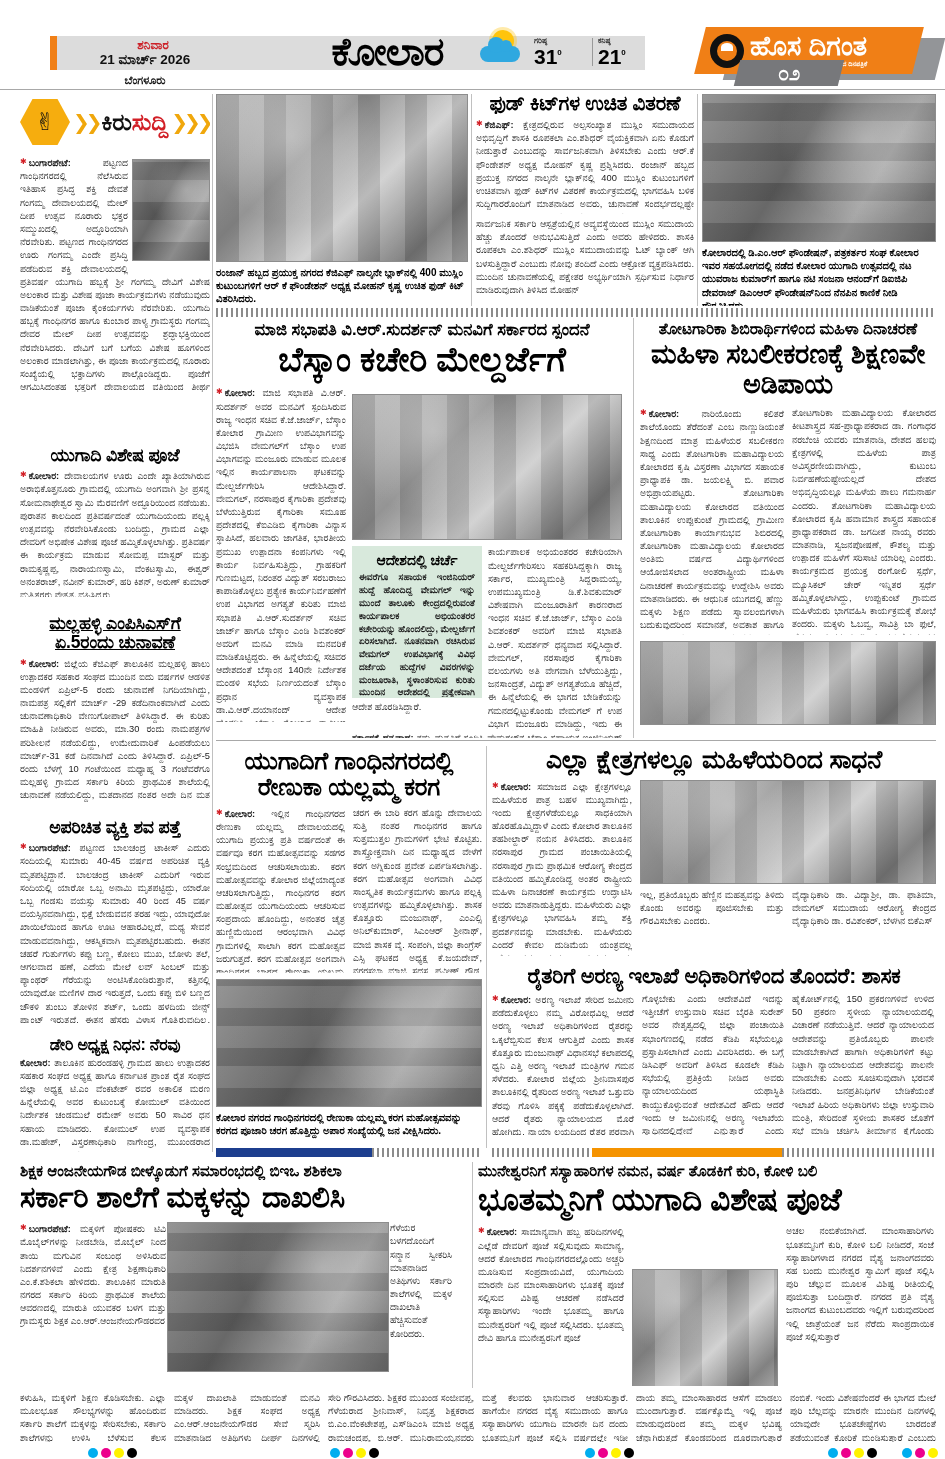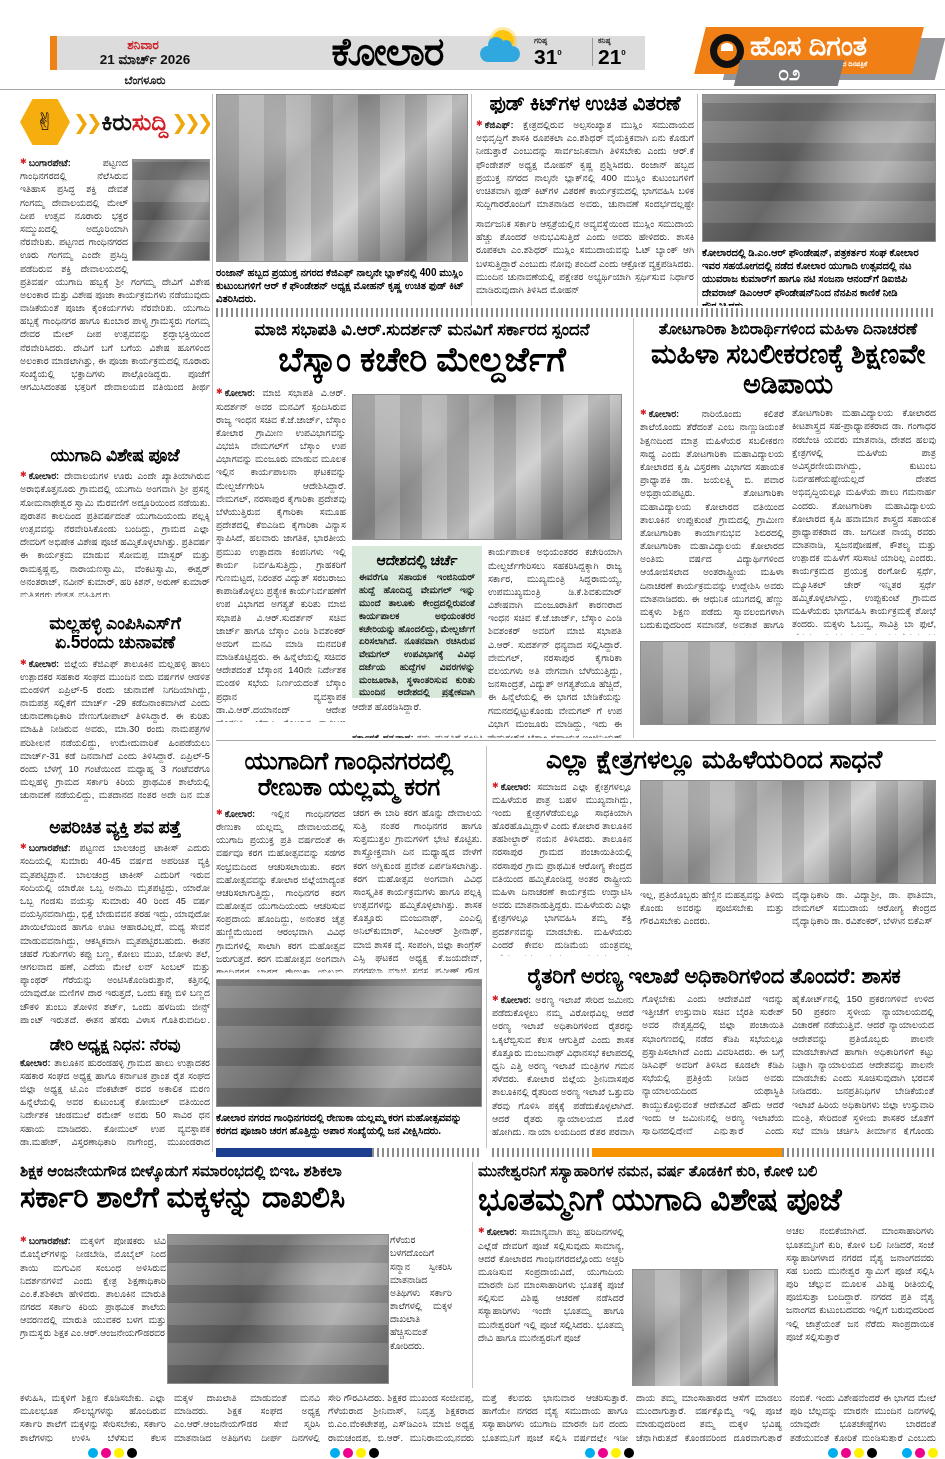--- a/index.html
+++ b/index.html
@@ -51,21 +51,21 @@
   .emblem:after { content:""; position:absolute; left:11px; top:9px; width:12px; height:8px; border-radius:50% 50% 0 0; background:#fff; }
 </style>
 </head>
 <body>
 
 <div class="page">
 
   <div class="abs" style="left:0;top:0;width:945px;height:90px;">
     <div class="abs" style="left:57px;top:36px;width:588px;height:34px;background:#dcdcdc;"></div>
     <div class="abs" style="left:50px;top:36px;width:7px;height:34px;background:#f08018;"></div>
-    <div class="abs" style="left:68px;top:38px;width:150px;text-align:center;font-size:12px;font-weight:800;color:#cc2128;">ಶನಿವಾರ</div>
+    <div class="abs" style="left:78px;top:38px;width:150px;text-align:center;font-size:12px;font-weight:800;color:#cc2128;">ಶನಿವಾರ</div>
     <div class="abs" style="left:62px;top:52px;width:166px;text-align:center;font-size:13.5px;font-weight:800;color:#111;">21 ಮಾರ್ಚ್ 2026</div>
     <div class="abs" style="left:80px;top:74px;width:130px;text-align:center;font-size:11px;font-weight:700;color:#111;">ಬೆಂಗಳೂರು</div>
     <div class="abs" style="left:295px;top:30px;width:185px;text-align:center;font-size:39px;font-weight:900;color:#000;letter-spacing:-1px;">ಕೋಲಾರ</div>
     <div class="abs" style="left:492px;top:30px;">
         <div class="sun"></div>
       </div>
     <div class="abs" style="left:480px;top:46px;">
         <div class="cloud"></div>
       </div>
     <div class="abs" style="left:534px;top:36px;width:54px;">
@@ -109,21 +109,21 @@
     </div>
 
     <div style="height:162px;overflow:hidden;margin-top:6px;">
       <div class="hl" style="font-size:17.5px;">ಯುಗಾದಿ ವಿಶೇಷ ಪೂಜೆ</div>
       <div class="bt" style="margin-top:4px;height:128px;">
         <span class="star">✱</span><span class="dl">ಕೋಲಾರ:</span> <span>ದೇವಾಲಯಗಳ ಊರು ಎಂದೇ ಖ್ಯಾತಿಯಾಗಿರುವ ಅರಾಭಿಕೊತ್ತನೂರು ಗ್ರಾಮದಲ್ಲಿ ಯುಗಾದಿ ಅಂಗವಾಗಿ ಶ್ರೀ ಪ್ರಸನ್ನ ಸೋಮನಾಥೇಶ್ವರ ಸ್ವಾಮಿ ಮೆರವಣಿಗೆ ಅದ್ಧೂರಿಯಿಂದ ನಡೆಯಿತು. ಪುರಾತನ ಕಾಲದಿಂದ ಪ್ರತಿವರ್ಷದಂತೆ ಯುಗಾದಿಯಂದು ಪಲ್ಲಕ್ಕಿ ಉತ್ಸವವನ್ನು ನೆರವೇರಿಸಿಕೊಂಡು ಬಂದಿದ್ದು, ಗ್ರಾಮದ ಎಲ್ಲಾ ದೇವರಿಗೆ ಅಭಿಷೇಕ ವಿಶೇಷ ಪೂಜೆ ಹಮ್ಮಿಕೊಳ್ಳಲಾಗಿತ್ತು. ಪ್ರತಿವರ್ಷ ಈ ಕಾರ್ಯಕ್ರಮ ಮಾಡುವ ಸೋಮಪ್ಪ ಮಾಸ್ಟರ್ ಮತ್ತು ರಾಮಕೃಷ್ಣಪ್ಪ, ನಾರಾಯಣಸ್ವಾಮಿ, ವೆಂಕಟಸ್ವಾಮಿ, ಈಶ್ವರ್ ಅನಂತರಾಜ್, ನವೀನ್ ಕುಮಾರ್, ಹರಿ ಕಿಶನ್, ಅರುಣ್ ಕುಮಾರ್ ಮತ್ತಿತರರು ನೇತೃತ್ವ ವಹಿಸಿದ್ದರು.</span>
       </div>
     </div>
 
     <div style="height:198px;overflow:hidden;margin-top:6px;">
-      <div class="hl" style="font-size:17.5px;">ಮಲ್ಲಹಳ್ಳಿ ಎಂಪಿಸಿಎಸ್‌ಗೆ ಏ.5ರಂದು ಚುನಾವಣೆ</div>
+      <div class="hl" style="font-size:17.5px;text-decoration:underline;">ಮಲ್ಲಹಳ್ಳಿ ಎಂಪಿಸಿಎಸ್‌ಗೆ ಏ.5ರಂದು ಚುನಾವಣೆ</div>
       <div class="bt" style="margin-top:4px;height:148px;">
         <span class="star">✱</span><span class="dl">ಕೋಲಾರ:</span> <span>ಜಿಲ್ಲೆಯ ಕೆಜಿಎಫ್ ತಾಲೂಕಿನ ಮಲ್ಲಹಳ್ಳಿ ಹಾಲು ಉತ್ಪಾದಕರ ಸಹಕಾರ ಸಂಘದ ಮುಂದಿನ ಐದು ವರ್ಷಗಳ ಆಡಳಿತ ಮಂಡಳಿಗೆ ಏಪ್ರಿಲ್-5 ರಂದು ಚುನಾವಣೆ ನಿಗದಿಯಾಗಿದ್ದು, ನಾಮಪತ್ರ ಸಲ್ಲಿಕೆಗೆ ಮಾರ್ಚ್ -29 ಕಡೆದಿನಾಂಕವಾಗಿದೆ ಎಂದು ಚುನಾವಣಾಧಿಕಾರಿ ವೇಣುಗೋಪಾಲ್ ತಿಳಿಸಿದ್ದಾರೆ. ಈ ಕುರಿತು ಮಾಹಿತಿ ನೀಡಿರುವ ಅವರು, ಮಾ.30 ರಂದು ನಾಮಪತ್ರಗಳ ಪರಿಶೀಲನೆ ನಡೆಯಲಿದ್ದು, ಉಮೇದುವಾರಿಕೆ ಹಿಂಪಡೆಯಲು ಮಾರ್ಚ್-31 ಕಡೆ ದಿನವಾಗಿದೆ ಎಂದು ತಿಳಿಸಿದ್ದಾರೆ. ಏಪ್ರಿಲ್-5 ರಂದು ಬೆಳಗ್ಗೆ 10 ಗಂಟೆಯಿಂದ ಮಧ್ಯಾಹ್ನ 3 ಗಂಟೆವರೆಗೂ ಮಲ್ಲಹಳ್ಳಿ ಗ್ರಾಮದ ಸರ್ಕಾರಿ ಕಿರಿಯ ಪ್ರಾಥಮಿಕ ಶಾಲೆಯಲ್ಲಿ ಚುನಾವಣೆ ನಡೆಯಲಿದ್ದು, ಮತದಾನದ ನಂತರ ಅದೇ ದಿನ ಮತ ಎಣಿಕೆ ನಡೆಸಿ ಫಲಿತಾಂಶ ಘೋಷಿಸಲಾಗುವುದು ಎಂದು ಅವರು ತಿಳಿಸಿದ್ದಾರೆ.</span>
       </div>
     </div>
 
     <div style="height:212px;overflow:hidden;margin-top:6px;">
       <div class="hl" style="font-size:17.5px;">ಅಪರಿಚಿತ ವ್ಯಕ್ತಿ ಶವ ಪತ್ತೆ</div>
       <div class="bt" style="margin-top:4px;height:182px;">
         <span class="star">✱</span><span class="dl">ಬಂಗಾರಪೇಟೆ:</span> <span>ಪಟ್ಟಣದ ಬಾಲಚಂದ್ರ ಟಾಕೀಸ್ ಎದುರು ಸಂದಿಯಲ್ಲಿ ಸುಮಾರು 40-45 ವರ್ಷದ ಅಪರಿಚಿತ ವ್ಯಕ್ತಿ ಮೃತಪಟ್ಟಿದ್ದಾನೆ. ಬಾಲಚಂದ್ರ ಟಾಕೀಸ್ ಎದುರಿಗೆ ಇರುವ ಸಂದಿಯಲ್ಲಿ ಯಾರೋ ಒಬ್ಬ ಅನಾಮಿ ಮೃತಪಟ್ಟಿದ್ದು, ಯಾರೋ ಒಬ್ಬ ಗಂಡಸು ವಯಸ್ಸು ಸುಮಾರು 40 ರಿಂದ 45 ವರ್ಷ ವಯಸ್ಸಿನವನಾಗಿದ್ದು, ಭಿಕ್ಷೆ ಬೇಡುವವನ ತರಹ ಇದ್ದು, ಯಾವುದೋ ಖಾಯಿಲೆಯಿಂದ ಹಾಗೂ ಊಟ ಆಹಾರವಿಲ್ಲದೆ, ಮಧ್ಯ ಸೇವನೆ ಮಾಡುವವನಾಗಿದ್ದು, ಆಕಸ್ಮಿಕವಾಗಿ ಮೃತಪಟ್ಟಿರಬಹುದು. ಈತನ ಚಹರೆ ಗುರ್ತುಗಳು ಕಪ್ಪು ಬಣ್ಣ, ಕೋಲು ಮುಖ, ಬೋಳು ತಲೆ, ಆಗಲವಾದ ಹಣೆ, ಎದೆಯ ಮೇಲೆ ಲವ್ ಸಿಂಬಲ್ ಮತ್ತು ಪ್ಯಾಂಥರ್ ಗೆರೆಯನ್ನು ಅಂಟಿಸಿಕೊಂಡಿರುತ್ತಾನೆ, ಕತ್ತಿನಲ್ಲಿ ಯಾವುದೋ ಮಣಿಗಳ ದಾರ ಇರುತ್ತದೆ, ಒಂದು ಕಪ್ಪು ಬಿಳಿ ಬಣ್ಣದ ಚೌಕಳಿ ತುಂಬು ತೋಳಿನ ಶರ್ಟ್, ಒಂದು ಹಳದಿಯ ಜೀನ್ಸ್ ಪ್ಯಾಂಟ್ ಇರುತ್ತದೆ, ಈತನ ಹೆಸರು ವಿಳಾಸ ಗೊತ್ತಿರುವುದಿಲ್ಲ, ಈತನು ಊಟ ಆಹಾರವಿಲ್ಲದೆಯೋ, ಮಧ್ಯಸೇವನೆ ಮಾಡಿಕೊಂಡು ಹಾಗೂ ಯಾವುದೋ ಖಾಯಿಲೆಯಿಂದ ನರಳಿ ಮೃತಪಟ್ಟಿರುವುದು ಎಂದು ಶಂಕಿಸಲಾಗಿದೆ, ಹೆಚ್ಚಿನ ಮಾಹಿತಿಗಾಗಿ ಪಟ್ಟಣದ ಪೊಲೀಸ್ ಠಾಣೆಯನ್ನು ಸಂಪರ್ಕಿಸಲು ಕೋರಿದ್ದಾರೆ.</span>
       </div>
@@ -243,21 +243,21 @@
   </div>
   <div class="abs flexrow" style="left:492px;top:1148px;width:444px;">
     <div class="stripes" style="width:100px;"></div>
     <div class="seg-orange" style="width:190px;"></div>
     <div class="stripes" style="flex:1;"></div>
   </div>
 
   <div class="abs" style="left:20px;top:1162px;width:448px;height:224px;overflow:hidden;">
     <div class="kick" style="font-size:15px;text-align:left;">ಶಿಕ್ಷಕ ಆಂಜನೇಯಗೌಡ ಬೀಳ್ಕೊಡುಗೆ ಸಮಾರಂಭದಲ್ಲಿ ಬಿಇಒ ಶಶಿಕಲಾ</div>
     <div class="hl" style="font-size:29px;text-align:left;margin-top:3px;">ಸರ್ಕಾರಿ ಶಾಲೆಗೆ ಮಕ್ಕಳನ್ನು ದಾಖಲಿಸಿ</div>
-    <div class="flexrow" style="margin-top:20px;gap:1px;">
+    <div class="flexrow" style="margin-top:8px;gap:1px;">
       <div class="bt" style="width:146px;height:150px;">
         <span class="star">✱</span><span class="dl">ಬಂಗಾರಪೇಟೆ:</span> <span>ಮಕ್ಕಳಿಗೆ ಪೋಷಕರು ಟಿವಿ ಮೊಬೈಲ್‌ಗಳನ್ನು ನೀಡಬೇಡಿ, ಮೊಬೈಲ್ ನಿಂದ ತಾಯಿ ಮಗುವಿನ ಸಂಬಂಧ ಅಳಿಸಿರುವ ನಿದರ್ಶನಗಳಿವೆ ಎಂದು ಕ್ಷೇತ್ರ ಶಿಕ್ಷಣಾಧಿಕಾರಿ ಎಂ.ಕೆ.ಶಶಿಕಲಾ ಹೇಳಿದರು. ತಾಲೂಕಿನ ಮಾರುತಿ ನಗರದ ಸರ್ಕಾರಿ ಕಿರಿಯ ಪ್ರಾಥಮಿಕ ಶಾಲೆಯ ಆವರಣದಲ್ಲಿ ಮಾರುತಿ ಯುವಕರ ಬಳಗ ಮತ್ತು ಗ್ರಾಮಸ್ಥರು ಶಿಕ್ಷಕ ಎಂ.ಆರ್.ಆಂಜನೇಯಗೌಡರವರ</span>
       </div>
       <div class="photo dark" style="width:222px;height:150px;"></div>
       <div class="bt" style="width:62px;height:150px;">ಗೆಳೆಯರ ಬಳಗದೊಂದಿಗೆ ಸನ್ಮಾನ ಸ್ವೀಕರಿಸಿ ಮಾತನಾಡಿದ ಅತಿಥಿಗಳು ಸರ್ಕಾರಿ ಶಾಲೆಗಳಲ್ಲಿ ಮಕ್ಕಳ ದಾಖಲಾತಿ ಹೆಚ್ಚಿಸುವಂತೆ ಕೋರಿದರು.</div>
     </div>
   </div>
   <div class="abs vrule" style="left:472px;top:1162px;height:226px;"></div>
 
   <div class="abs" style="left:478px;top:1162px;width:458px;height:224px;overflow:hidden;">

